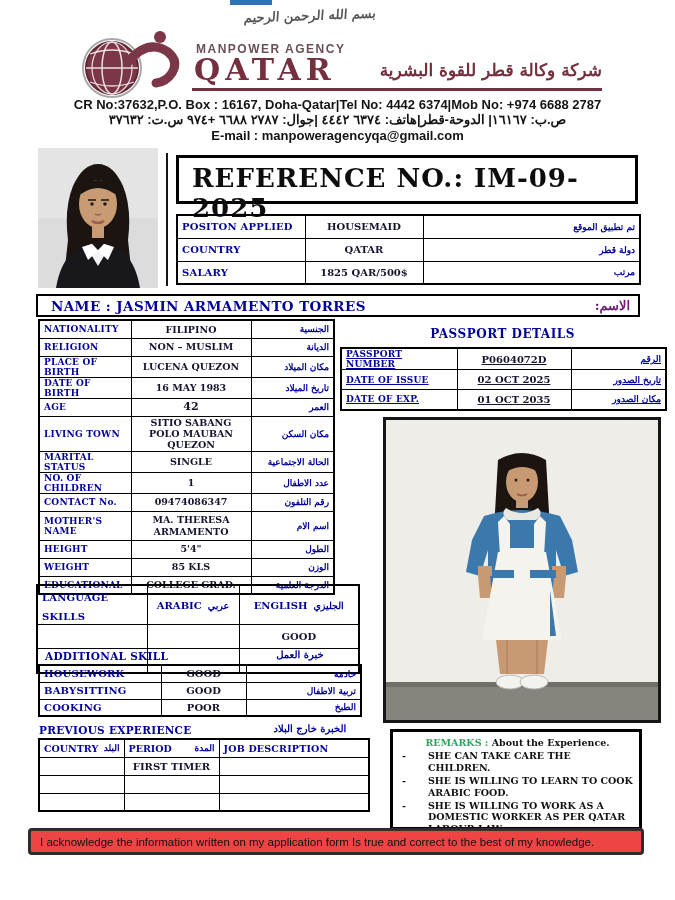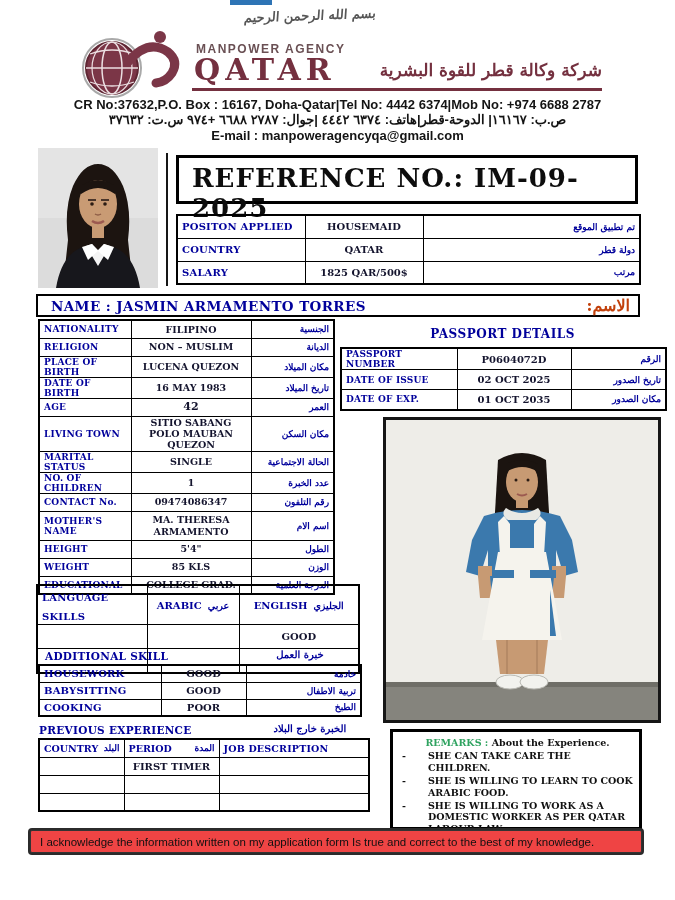--- a/index.html
+++ b/index.html
@@ -34,30 +34,30 @@
   .lbl { color:#00009b; font-weight:bold; font-size:9px; letter-spacing:.2px; }
   .val { color:#14142e; font-weight:bold; font-size:10px; text-align:center; }
   .arc { color:#00009b; font-weight:bold; font-size:9px; text-align:right; direction:rtl; }
 
   .pos-tbl { left:176px; top:214px; width:463px; }
   .pos-tbl td { height:23px; }
   .pos-tbl .lbl { font-size:10px; }
 
   .name-bar { left:36px; top:294px; width:604px; height:23px; border:2px solid #000; display:flex; align-items:center; justify-content:space-between; padding:0 8px 0 13px; }
   .name-en { color:#00009b; font-weight:bold; font-size:13.5px; letter-spacing:.4px; }
-  .name-ar { color:#c2410c; font-weight:bold; font-size:16px; direction:rtl; }
+  .name-ar { color:#701a75; font-weight:bold; font-size:13px; direction:rtl; }
 
   .personal-tbl { left:38px; top:319px; width:295px; }
   .personal-tbl td { height:18px; }
   .personal-tbl tr.tall td { height:29px; }
   .personal-tbl .val { font-size:9.5px; line-height:1.2; }
 
   .pp-title { left:390px; top:327px; width:225px; text-align:center; color:#00009b; font-weight:bold; font-size:12px; letter-spacing:.5px; }
   .pp-tbl { left:340px; top:347px; width:325px; }
-  .pp-tbl td { height:20px; }
+  .pp-tbl td { height:20px;text-decoration:underline; }
 
   .lang-tbl { left:36px; top:584px; width:322px; border-width:2.5px; }
   .lang-tbl td { height:22px; }
   .lang-tbl tr + tr td { height:24px; }
   .hdr-mix { display:flex; justify-content:center; gap:6px; align-items:flex-start; color:#00009b; font-weight:bold; font-size:10px; }
   .hdr-mix .ar-part { direction:rtl; font-size:9.5px; }
 
   .sec-title { color:#00009b; font-weight:bold; font-size:10.5px; letter-spacing:.3px; }
   .sec-title-ar { color:#00009b; font-weight:bold; font-size:10px; direction:rtl; }
 
@@ -202,21 +202,21 @@
           <td class="arc">مكان السكن</td>
         </tr>
     <tr>
           <td class="lbl">MARITAL STATUS</td>
           <td class="val">SINGLE</td>
           <td class="arc">الحالة الاجتماعية</td>
         </tr>
     <tr>
           <td class="lbl">NO. OF CHILDREN</td>
           <td class="val">1</td>
-          <td class="arc">عدد الخبرة</td>
+          <td class="arc">عدد الاطفال</td>
         </tr>
     <tr>
           <td class="lbl">CONTACT No.</td>
           <td class="val">09474086347</td>
           <td class="arc">رقم التلفون</td>
         </tr>
     <tr class="tall">
           <td class="lbl">MOTHER'S NAME</td>
           <td class="val">MA. THERESA ARMAMENTO</td>
           <td class="arc">اسم الام</td>

